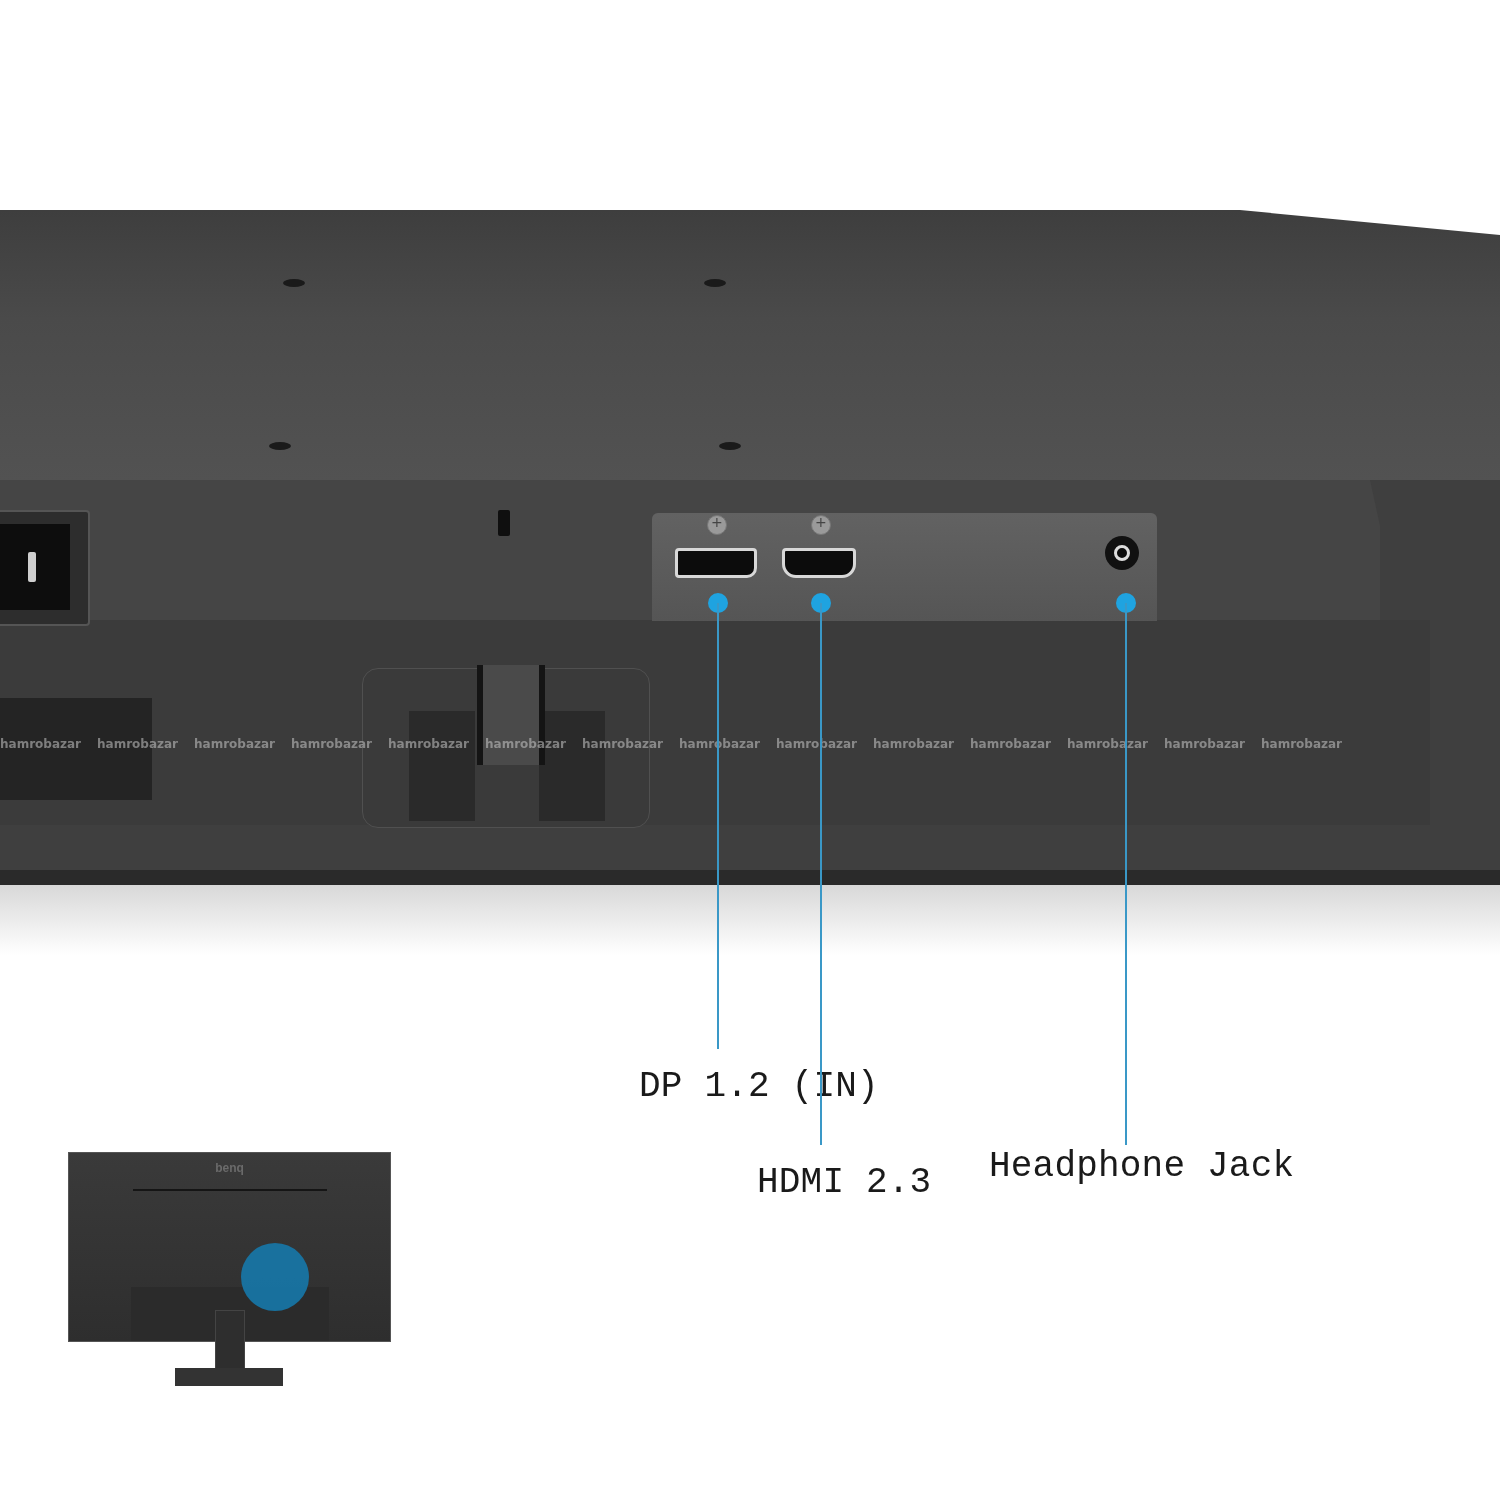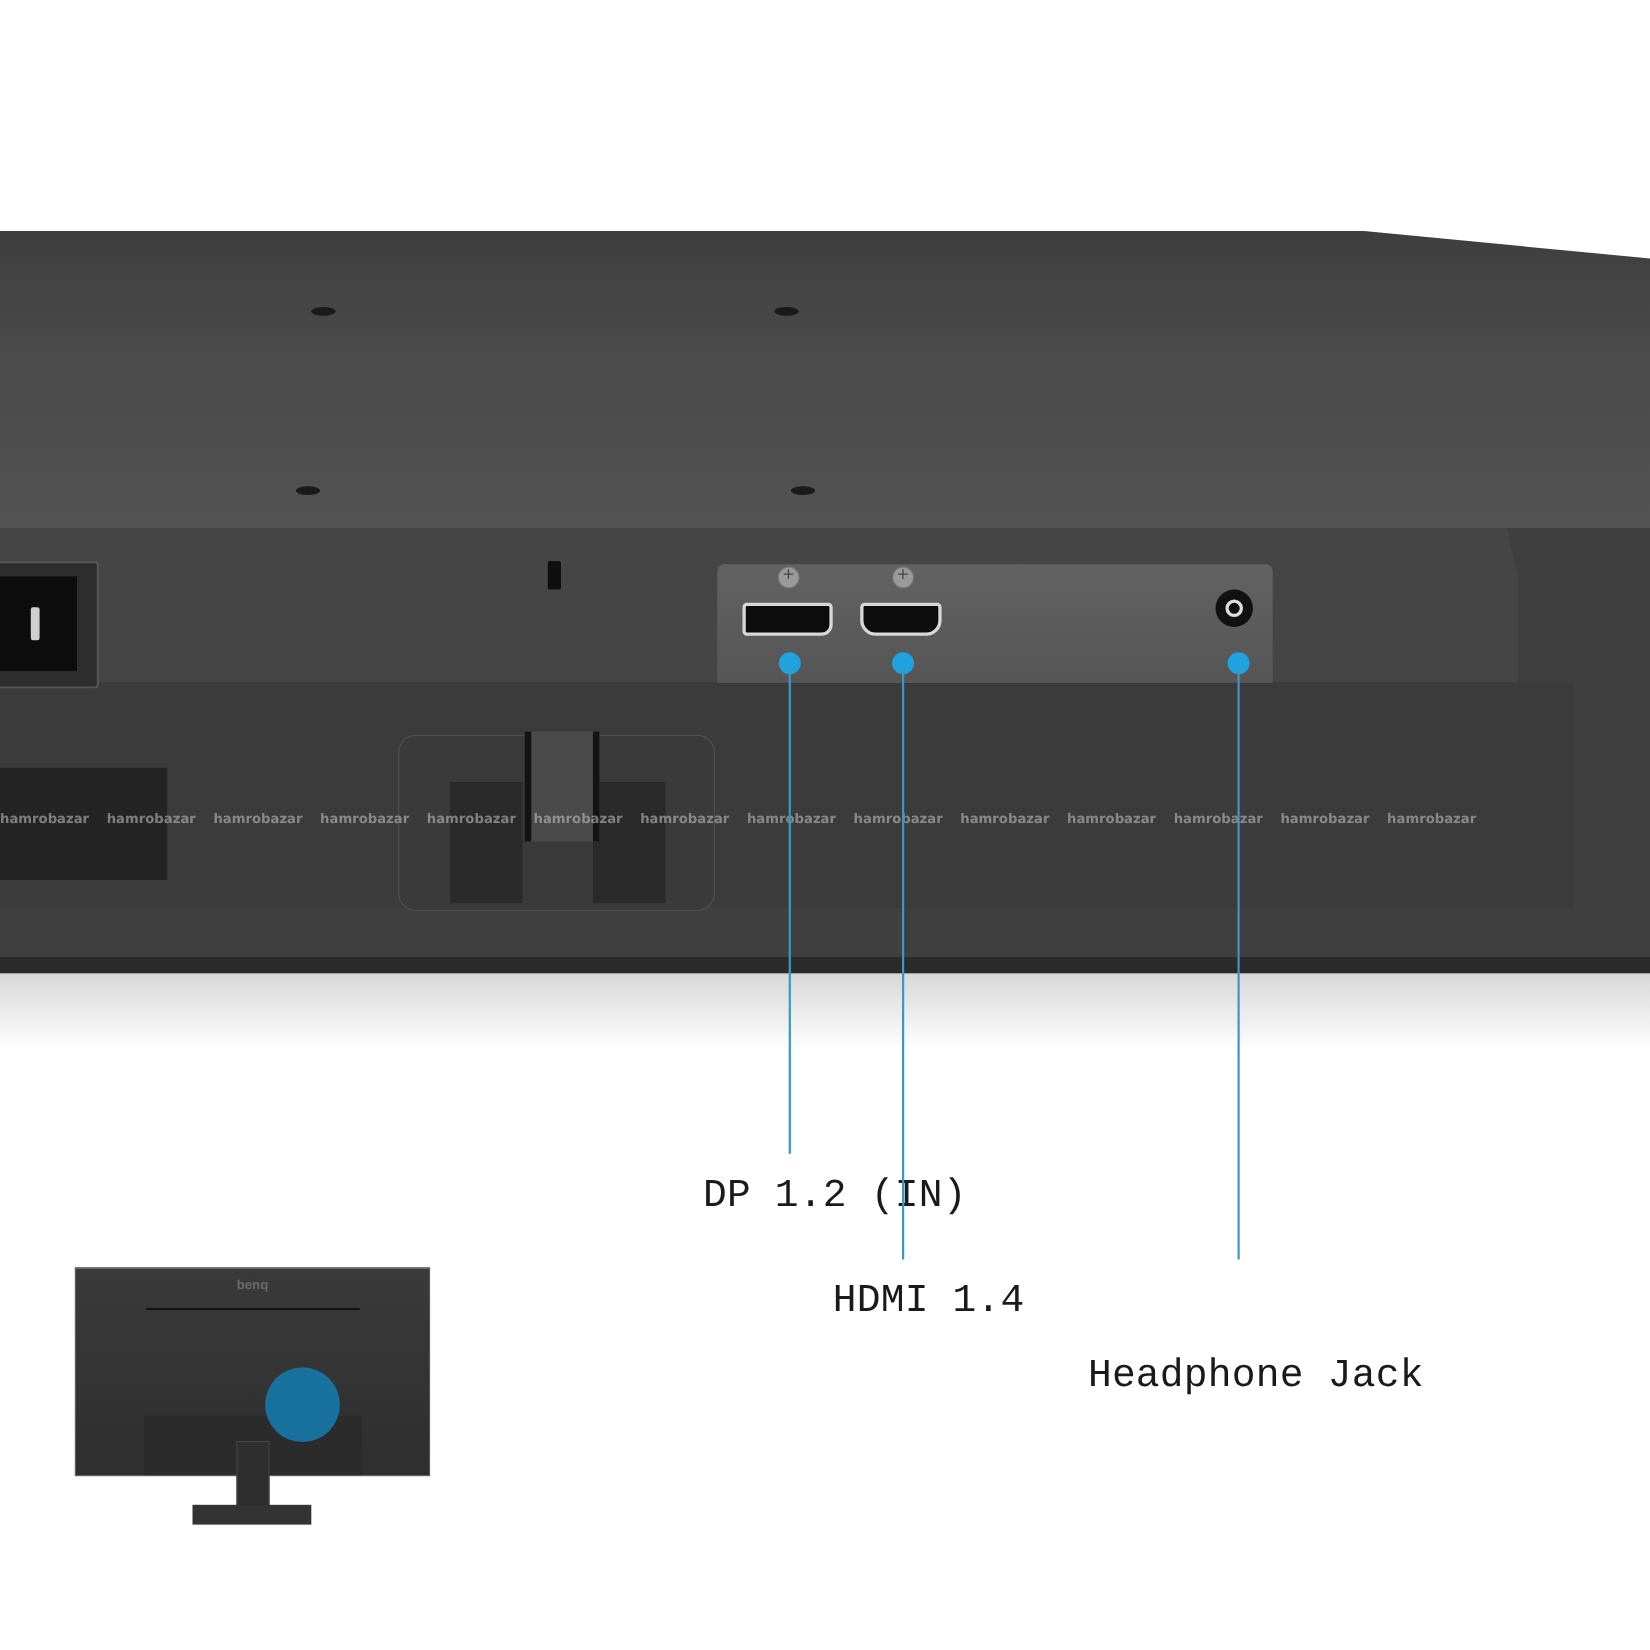--- a/index.html
+++ b/index.html
@@ -100,25 +100,25 @@
 <div class="watermark">
   <span>hamrobazar</span><span>hamrobazar</span><span>hamrobazar</span><span>hamrobazar</span><span>hamrobazar</span><span>hamrobazar</span><span>hamrobazar</span><span>hamrobazar</span><span>hamrobazar</span><span>hamrobazar</span><span>hamrobazar</span><span>hamrobazar</span><span>hamrobazar</span><span>hamrobazar</span>
 </div>
 
 <div class="callout-dot" style="left:708px;top:593px;"></div>
 <div class="callout-line" style="left:717px;top:603px;height:446px;"></div>
 <div class="port-label" style="left:639px;top:1066px;">DP 1.2 (IN)</div>
 
 <div class="callout-dot" style="left:811px;top:593px;"></div>
 <div class="callout-line" style="left:820px;top:603px;height:542px;"></div>
-<div class="port-label" style="left:757px;top:1162px;">HDMI 1.4</div>
+<div class="port-label" style="left:757px;top:1162px;">HDMI 2.3</div>
 
 <div class="callout-dot" style="left:1116px;top:593px;"></div>
 <div class="callout-line" style="left:1125px;top:603px;height:542px;"></div>
-<div class="port-label" style="left:989px;top:1230px;">Headphone Jack</div>
+<div class="port-label" style="left:989px;top:1146px;">Headphone Jack</div>
 
 <div class="thumb">
   <div class="brand">benq</div>
   <div class="bar"></div>
   <div class="recess"></div>
 </div>
 <div class="thumb-neck"></div>
 <div class="thumb-base"></div>
 <div class="thumb-highlight"></div>
 

